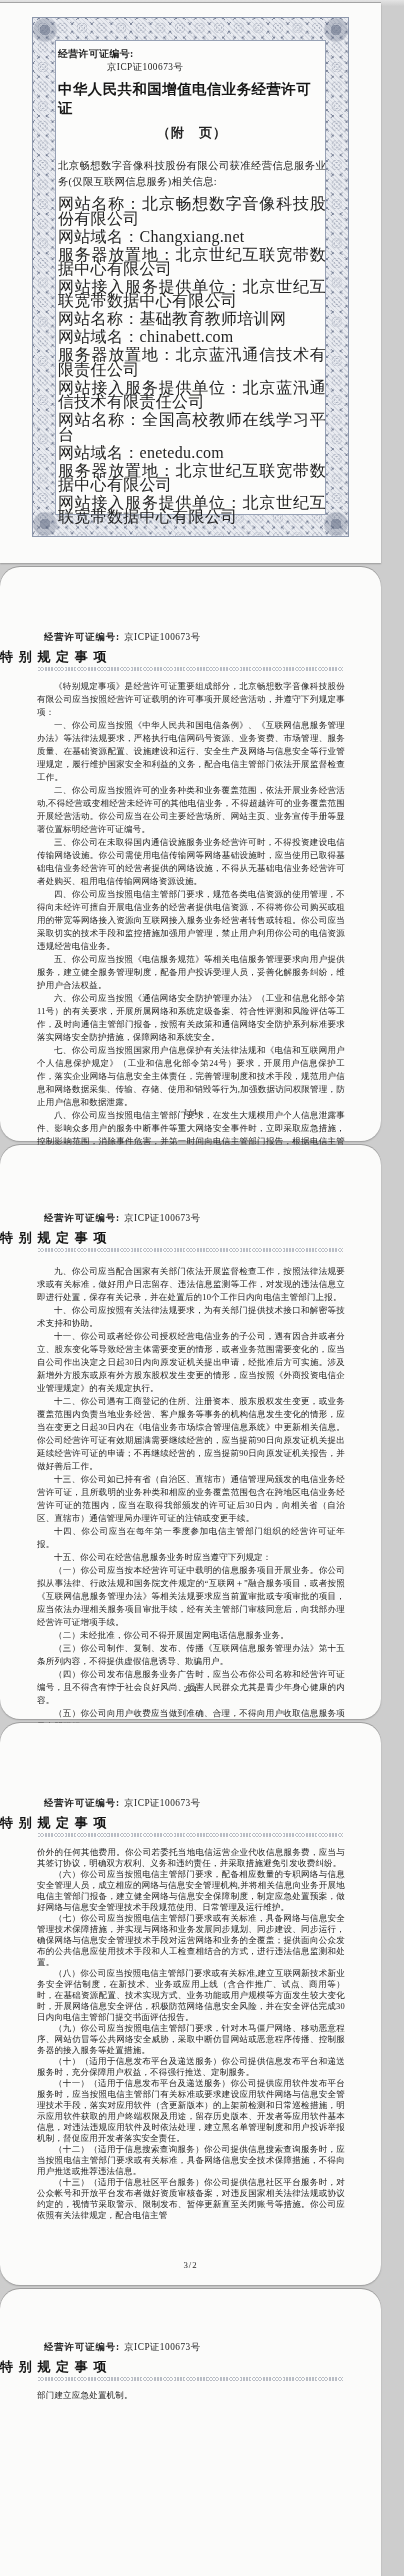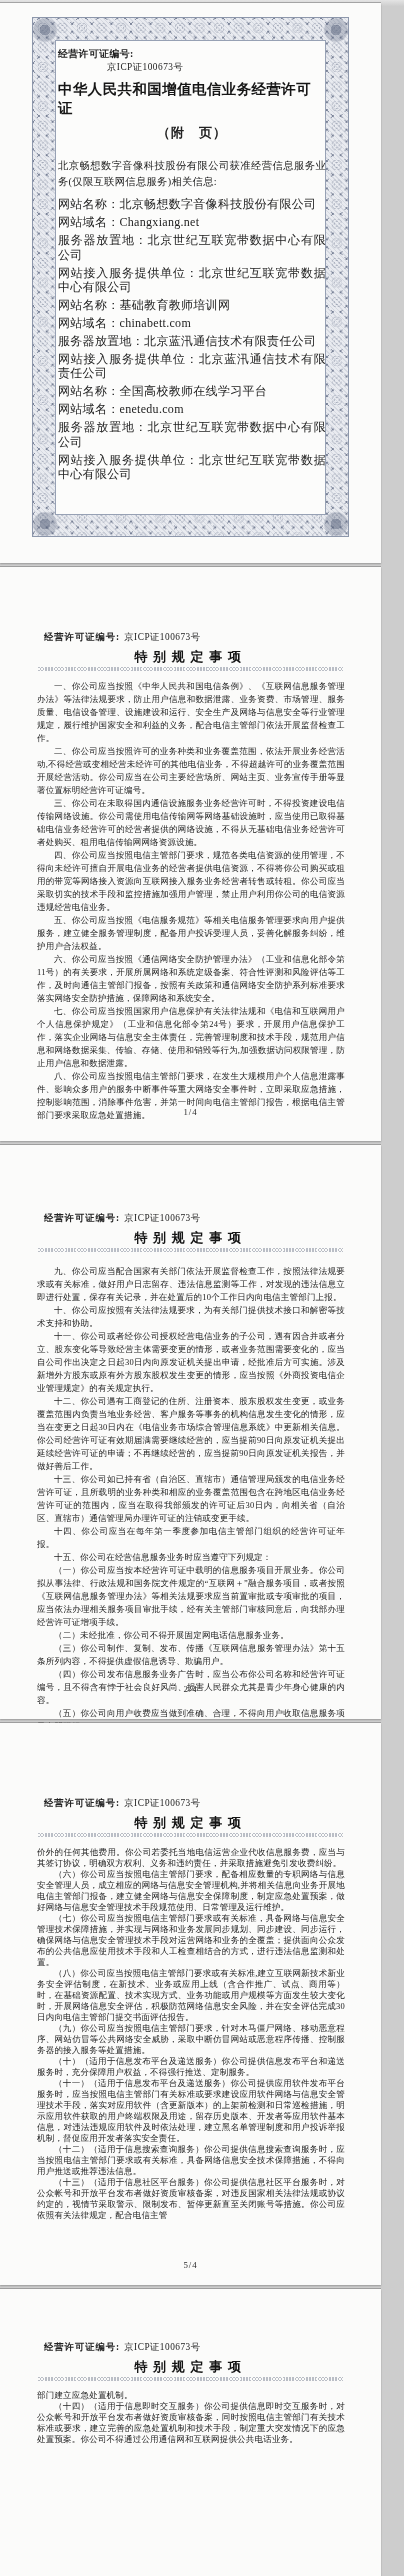--- a/index.html
+++ b/index.html
@@ -26,33 +26,33 @@
     background:radial-gradient(circle, rgba(86,97,122,.60) 0 26%, rgba(86,97,122,.30) 26% 52%, rgba(86,97,122,0) 60%);}
   .corner.tl{left:-3.1px;top:-3.1px}.corner.tr{right:-3.1px;top:-3.1px}
   .corner.bl{left:-3.1px;bottom:-3.1px}.corner.br{right:-3.1px;bottom:-3.1px}
   .p1-content{position:absolute;left:58px;right:55px;top:45px;}
   .p1-lic .lbl{font-weight:bold;font-size:9.8px;letter-spacing:0.5px;}
   .p1-lic .val{font-size:9.3px;margin:0 0 0 49px;letter-spacing:0.5px;}
   .p1-title{margin:6.2px 0 0 0;text-align:left;font-size:14.4px;font-weight:bold;letter-spacing:0.5px;color:#161616;}
   .p1-sub{margin:6.2px 0 0 0;text-align:center;font-size:13px;font-weight:bold;letter-spacing:1px;}
   .p1-intro{margin:15.5px 0 0 0;font-size:10.3px;line-height:16px;text-align:justify;letter-spacing:0.3px;}
   #p1-entries{margin-top:7.2px;}
-  .p1-entry{font-size:12px;line-height:14.4px;margin:0 0 3.6px 0;text-align:justify;letter-spacing:0.3px;}
+  .p1-entry{font-size:16px;line-height:14.4px;margin:0 0 3.6px 0;text-align:justify;letter-spacing:0.3px;}
 
   
-  .spec-sheet{box-sizing:border-box;}
+  .spec-sheet{box-sizing:border-box;border-radius:20px;}
   .spec-0{height:574px;--ht:64px;--bt:113px;--nb:24px;}
   .spec-1{height:574px;--ht:67px;--bt:120px;--nb:25px;}
   .spec-2{height:562px;--ht:74px;--bt:124px;--nb:15.5px;}
   .spec-3{height:577px;--ht:52px;--bt:101px;--nb:32px;}
   .spec-header{position:absolute;top:var(--ht);left:44px;font-size:9.3px;}
   .spec-header .lbl{font-weight:bold;letter-spacing:1px;}
   .spec-header .val{margin-left:4.1px;letter-spacing:0.5px;}
   .spec-title{position:absolute;top:calc(var(--ht) + 16.5px);left:0;right:0;margin:0;
-    text-align:center;font-size:13px;font-weight:bold;letter-spacing:5.7px;color:#141414;}
+    text-align:left;font-size:13px;font-weight:bold;letter-spacing:5.7px;color:#141414;}
   .wavy{position:absolute;top:calc(var(--ht) + 36px);left:38px;right:38px;height:3.6px;opacity:.8;
     background:
       repeating-linear-gradient(115deg, #aab0ba 0 0.8px, rgba(0,0,0,0) 0.8px 2.6px),
       repeating-linear-gradient(65deg, #aab0ba 0 0.8px, rgba(0,0,0,0) 0.8px 2.6px);}
   .spec-body{position:absolute;top:var(--bt);left:37px;right:36px;}
   .para{margin:0;font-size:8.5px;line-height:13px;text-align:justify;text-indent:2em;letter-spacing:0.2px;}
   .para.cont{text-indent:0;}
   .spec-2 .para, .spec-3 .para{line-height:11px;}
   .page-num{position:absolute;bottom:var(--nb);left:0;right:0;text-align:center;font-size:8.8px;letter-spacing:1px;color:#2a2a2a;}
 </style>
@@ -95,21 +95,22 @@
   </section>
 
   <div id="spec-pages-host">
       <section class="sheet spec-sheet spec-0">
     <div class="spec-header">
       <span class="lbl">经营许可证编号:</span><span class="val">京ICP证100673号</span>
     </div>
     <h2 class="spec-title">特别规定事项</h2>
     <div class="wavy"></div>
     <div class="spec-body">
-          <p class="para">一、你公司应当按照《中华人民共和国电信条例》、《互联网信息服务管理办法》等法律法规要求，防止用户信息和数据泄露、业务资费、市场管理、服务质量、电信设备管理、设施建设和运行、安全生产及网络与信息安全等行业管理规定，履行维护国家安全和利益的义务，配合电信主管部门依法开展监督检查工作。</p>
+          <p class="para">《特别规定事项》是经营许可证重要组成部分，北京畅想数字音像科技股份有限公司应当按照经营许可证载明的许可事项开展经营活动，并遵守下列规定事项：</p>
+          <p class="para">一、你公司应当按照《中华人民共和国电信条例》、《互联网信息服务管理办法》等法律法规要求，严格执行电信网码号资源、业务资费、市场管理、服务质量、在基础资源配置、设施建设和运行、安全生产及网络与信息安全等行业管理规定，履行维护国家安全和利益的义务，配合电信主管部门依法开展监督检查工作。</p>
           <p class="para">二、你公司应当按照许可的业务种类和业务覆盖范围，依法开展业务经营活动,不得经营或变相经营未经许可的其他电信业务，不得超越许可的业务覆盖范围开展经营活动。你公司应当在公司主要经营场所、网站主页、业务宣传手册等显著位置标明经营许可证编号。</p>
           <p class="para">三、你公司在未取得国内通信设施服务业务经营许可时，不得投资建设电信传输网络设施。你公司需使用电信传输网等网络基础设施时，应当使用已取得基础电信业务经营许可的经营者提供的网络设施，不得从无基础电信业务经营许可者处购买、租用电信传输网网络资源设施。</p>
           <p class="para">四、你公司应当按照电信主管部门要求，规范各类电信资源的使用管理，不得向未经许可擅自开展电信业务的经营者提供电信资源，不得将你公司购买或租用的带宽等网络接入资源向互联网接入服务业务经营者转售或转租。你公司应当采取切实的技术手段和监控措施加强用户管理，禁止用户利用你公司的电信资源违规经营电信业务。</p>
           <p class="para">五、你公司应当按照《电信服务规范》等相关电信服务管理要求向用户提供服务，建立健全服务管理制度，配备用户投诉受理人员，妥善化解服务纠纷，维护用户合法权益。</p>
           <p class="para">六、你公司应当按照《通信网络安全防护管理办法》（工业和信息化部令第11号）的有关要求，开展所属网络和系统定级备案、符合性评测和风险评估等工作，及时向通信主管部门报备，按照有关政策和通信网络安全防护系列标准要求落实网络安全防护措施，保障网络和系统安全。</p>
           <p class="para">七、你公司应当按照国家用户信息保护有关法律法规和《电信和互联网用户个人信息保护规定》（工业和信息化部令第24号）要求，开展用户信息保护工作，落实企业网络与信息安全主体责任，完善管理制度和技术手段，规范用户信息和网络数据采集、传输、存储、使用和销毁等行为,加强数据访问权限管理，防止用户信息和数据泄露。</p>
           <p class="para">八、你公司应当按照电信主管部门要求，在发生大规模用户个人信息泄露事件、影响众多用户的服务中断事件等重大网络安全事件时，立即采取应急措施，控制影响范围，消除事件危害，并第一时间向电信主管部门报告，根据电信主管部门要求采取应急处置措施。</p>
         </div>
     <div class="page-num">1/4</div>
   </section>
@@ -145,29 +146,28 @@
           <p class="para cont">价外的任何其他费用。你公司若委托当地电信运营企业代收信息服务费，应当与其签订协议，明确双方权利、义务和违约责任，并采取措施避免引发收费纠纷。</p>
           <p class="para">（六）你公司应当按照电信主管部门要求，配备相应数量的专职网络与信息安全管理人员，成立相应的网络与信息安全管理机构,并将相关信息向业务开展地电信主管部门报备，建立健全网络与信息安全保障制度，制定应急处置预案，做好网络与信息安全管理技术手段规范使用、日常管理及运行维护。</p>
           <p class="para">（七）你公司应当按照电信主管部门要求或有关标准，具备网络与信息安全管理技术保障措施，并实现与网络和业务发展同步规划、同步建设、同步运行，确保网络与信息安全管理技术手段对运营网络和业务的全覆盖；提供面向公众发布的公共信息应使用技术手段和人工检查相结合的方式，进行违法信息监测和处置。</p>
           <p class="para">（八）你公司应当按照电信主管部门要求或有关标准,建立互联网新技术新业务安全评估制度，在新技术、业务或应用上线（含合作推广、试点、商用等）时，在基础资源配置、技术实现方式、业务功能或用户规模等方面发生较大变化时，开展网络信息安全评估，积极防范网络信息安全风险，并在安全评估完成30日内向电信主管部门提交书面评估报告。</p>
           <p class="para">（九）你公司应当按照电信主管部门要求，针对木马僵尸网络、移动恶意程序、网站仿冒等公共网络安全威胁，采取中断仿冒网站或恶意程序传播、控制服务器的接入服务等处置措施。</p>
           <p class="para">（十）（适用于信息发布平台及递送服务）你公司提供信息发布平台和递送服务时，充分保障用户权益，不得强行推送、定制服务。</p>
           <p class="para">（十一）（适用于信息发布平台及递送服务）你公司提供应用软件发布平台服务时，应当按照电信主管部门有关标准或要求建设应用软件网络与信息安全管理技术手段，落实对应用软件（含更新版本）的上架前检测和日常巡检措施，明示应用软件获取的用户终端权限及用途，留存历史版本、开发者等应用软件基本信息，对违法违规应用软件及时依法处理，建立黑名单管理制度和用户投诉举报机制，督促应用开发者落实安全责任。</p>
           <p class="para">（十二）（适用于信息搜索查询服务）你公司提供信息搜索查询服务时，应当按照电信主管部门要求或有关标准，具备网络信息安全技术保障措施，不得向用户推送或推荐违法信息。</p>
           <p class="para">（十三）（适用于信息社区平台服务）你公司提供信息社区平台服务时，对公众帐号和开放平台发布者做好资质审核备案，对违反国家相关法律法规或协议约定的，视情节采取警示、限制发布、暂停更新直至关闭账号等措施。你公司应依照有关法律规定，配合电信主管</p>
         </div>
-    <div class="page-num">5/4</div>
+    <div class="page-num">3/2</div>
   </section>
       <section class="sheet spec-sheet spec-3">
     <div class="spec-header">
       <span class="lbl">经营许可证编号:</span><span class="val">京ICP证100673号</span>
     </div>
     <h2 class="spec-title">特别规定事项</h2>
     <div class="wavy"></div>
     <div class="spec-body">
           <p class="para cont">部门建立应急处置机制。</p>
-          <p class="para">（十四）（适用于信息即时交互服务）你公司提供信息即时交互服务时，对公众帐号和开放平台发布者做好资质审核备案，同时按照电信主管部门有关技术标准或要求，建立完善的应急处置机制和技术手段，制定重大突发情况下的应急处置预案。你公司不得通过公用通信网和互联网提供公共电话业务。</p>
         </div>
 
   </section>
     </div>
 </div>
 
 
 </body></html>

